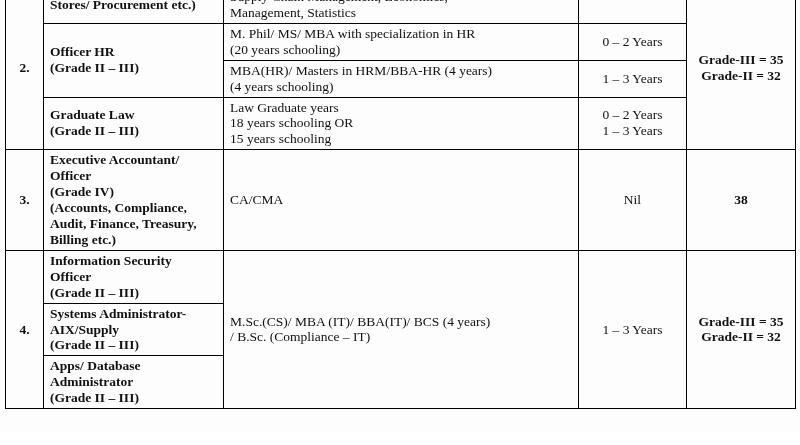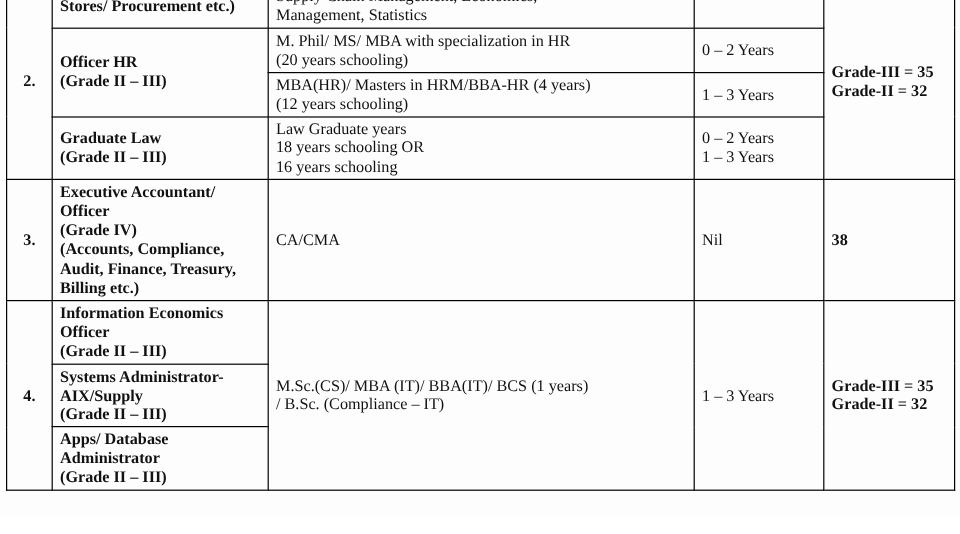--- a/index.html
+++ b/index.html
@@ -51,21 +51,21 @@
     font-weight: bold;
     font-size: 13.5px;
     line-height: 1.2;
   }
   td.qual {
     font-weight: normal;
     font-size: 13.5px;
     line-height: 1.2;
   }
   td.exp, td.age {
-    text-align: left;
+    text-align: center;
     font-size: 13.5px;
     line-height: 1.25;
   }
   td.age.bold { font-weight: bold; }
   .topcut {
     
     height: 22px;
   }
   .cellpad-sm { padding-top: 1px; padding-bottom: 1px; }
   .muted-line { display: block; }
@@ -111,34 +111,34 @@
         <td class="qual">
           <span class="muted-line">M. Phil/ MS/ MBA with specialization in HR</span>
           <span class="muted-line">(20 years schooling)</span>
         </td>
         <td class="exp">0 – 2 Years</td>
       </tr>
 
       <tr>
         <td class="qual">
           <span class="muted-line">MBA(HR)/ Masters in HRM/BBA-HR (4 years)</span>
-          <span class="muted-line">(12 years schooling)</span>
+          <span class="muted-line">(4 years schooling)</span>
         </td>
         <td class="exp">1 – 3 Years</td>
       </tr>
 
       <tr>
         <td class="pos">
           <span class="muted-line">Graduate Law</span>
           <span class="muted-line">(Grade II – III)</span>
         </td>
         <td class="qual">
           <span class="muted-line">Law Graduate years</span>
           <span class="muted-line">18 years schooling OR</span>
-          <span class="muted-line">16 years schooling</span>
+          <span class="muted-line">15 years schooling</span>
         </td>
         <td class="exp">
           <span class="muted-line">0 – 2 Years</span>
           <span class="muted-line">1 – 3 Years</span>
         </td>
       </tr>
 
       <tr>
         <td class="sr">3.</td>
         <td class="pos">
@@ -150,26 +150,26 @@
           <span class="muted-line">Billing etc.)</span>
         </td>
         <td class="qual">CA/CMA</td>
         <td class="exp">Nil</td>
         <td class="age bold">38</td>
       </tr>
 
       <tr>
         <td class="sr" rowspan="3">4.</td>
         <td class="pos">
-          <span class="muted-line">Information Economics</span>
+          <span class="muted-line">Information Security</span>
           <span class="muted-line">Officer</span>
           <span class="muted-line">(Grade II – III)</span>
         </td>
         <td class="qual" rowspan="3">
-          <span class="muted-line">M.Sc.(CS)/ MBA (IT)/ BBA(IT)/ BCS (1 years)</span>
+          <span class="muted-line">M.Sc.(CS)/ MBA (IT)/ BBA(IT)/ BCS (4 years)</span>
           <span class="muted-line">/ B.Sc. (Compliance – IT)</span>
         </td>
         <td class="exp" rowspan="3">1 – 3 Years</td>
         <td class="age bold" rowspan="3">
           <span class="muted-line">Grade-III = 35</span>
           <span class="muted-line">Grade-II = 32</span>
         </td>
       </tr>
 
       <tr>

